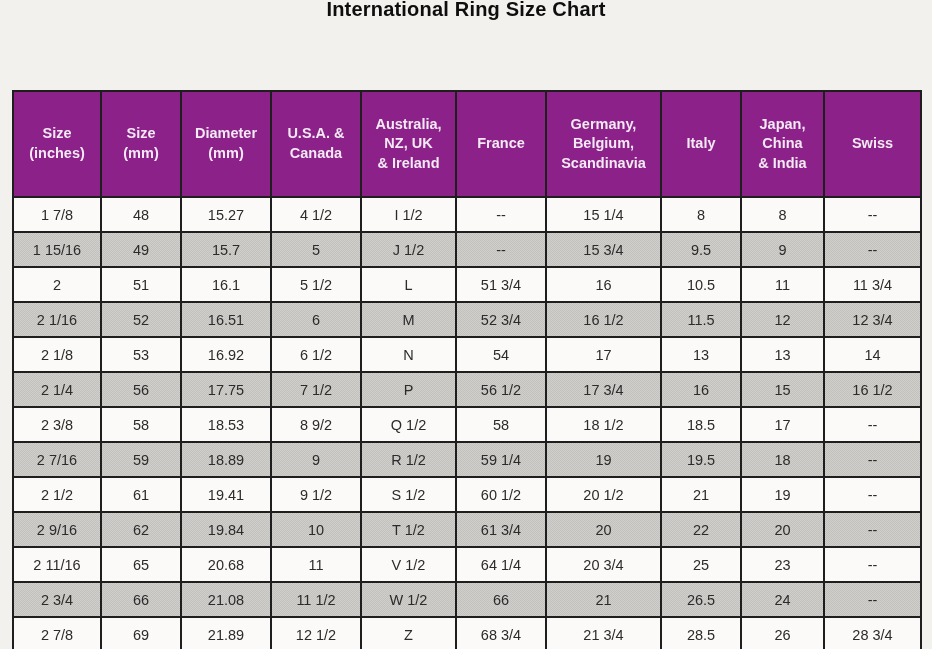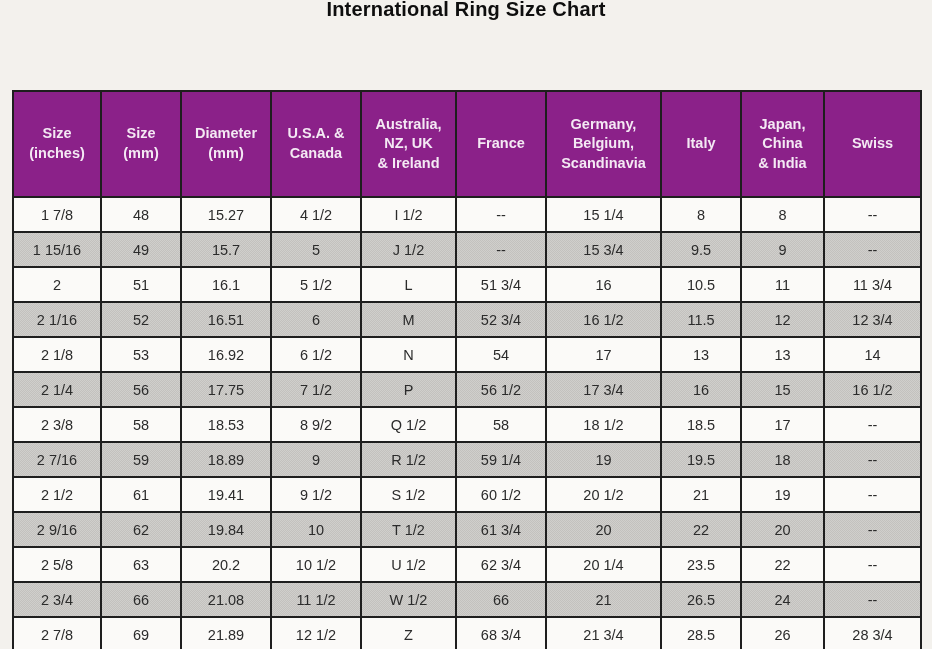--- a/index.html
+++ b/index.html
@@ -223,29 +223,29 @@
         <td>19.84</td>
         <td>10</td>
         <td>T 1/2</td>
         <td>61 3/4</td>
         <td>20</td>
         <td>22</td>
         <td>20</td>
         <td>--</td>
       </tr>
       <tr>
-        <td>2 5/8</td>
-        <td>63</td>
-        <td>20.2</td>
-        <td>10 1/2</td>
-        <td>U 1/2</td>
-        <td>62 3/4</td>
-        <td>20 1/4</td>
-        <td>23.5</td>
-        <td>22</td>
+        <td>2 11/16</td>
+        <td>65</td>
+        <td>20.68</td>
+        <td>11</td>
+        <td>V 1/2</td>
+        <td>64 1/4</td>
+        <td>20 3/4</td>
+        <td>25</td>
+        <td>23</td>
         <td>--</td>
       </tr>
       <tr>
         <td>2 3/4</td>
         <td>66</td>
         <td>21.08</td>
         <td>11 1/2</td>
         <td>W 1/2</td>
         <td>66</td>
         <td>21</td>

